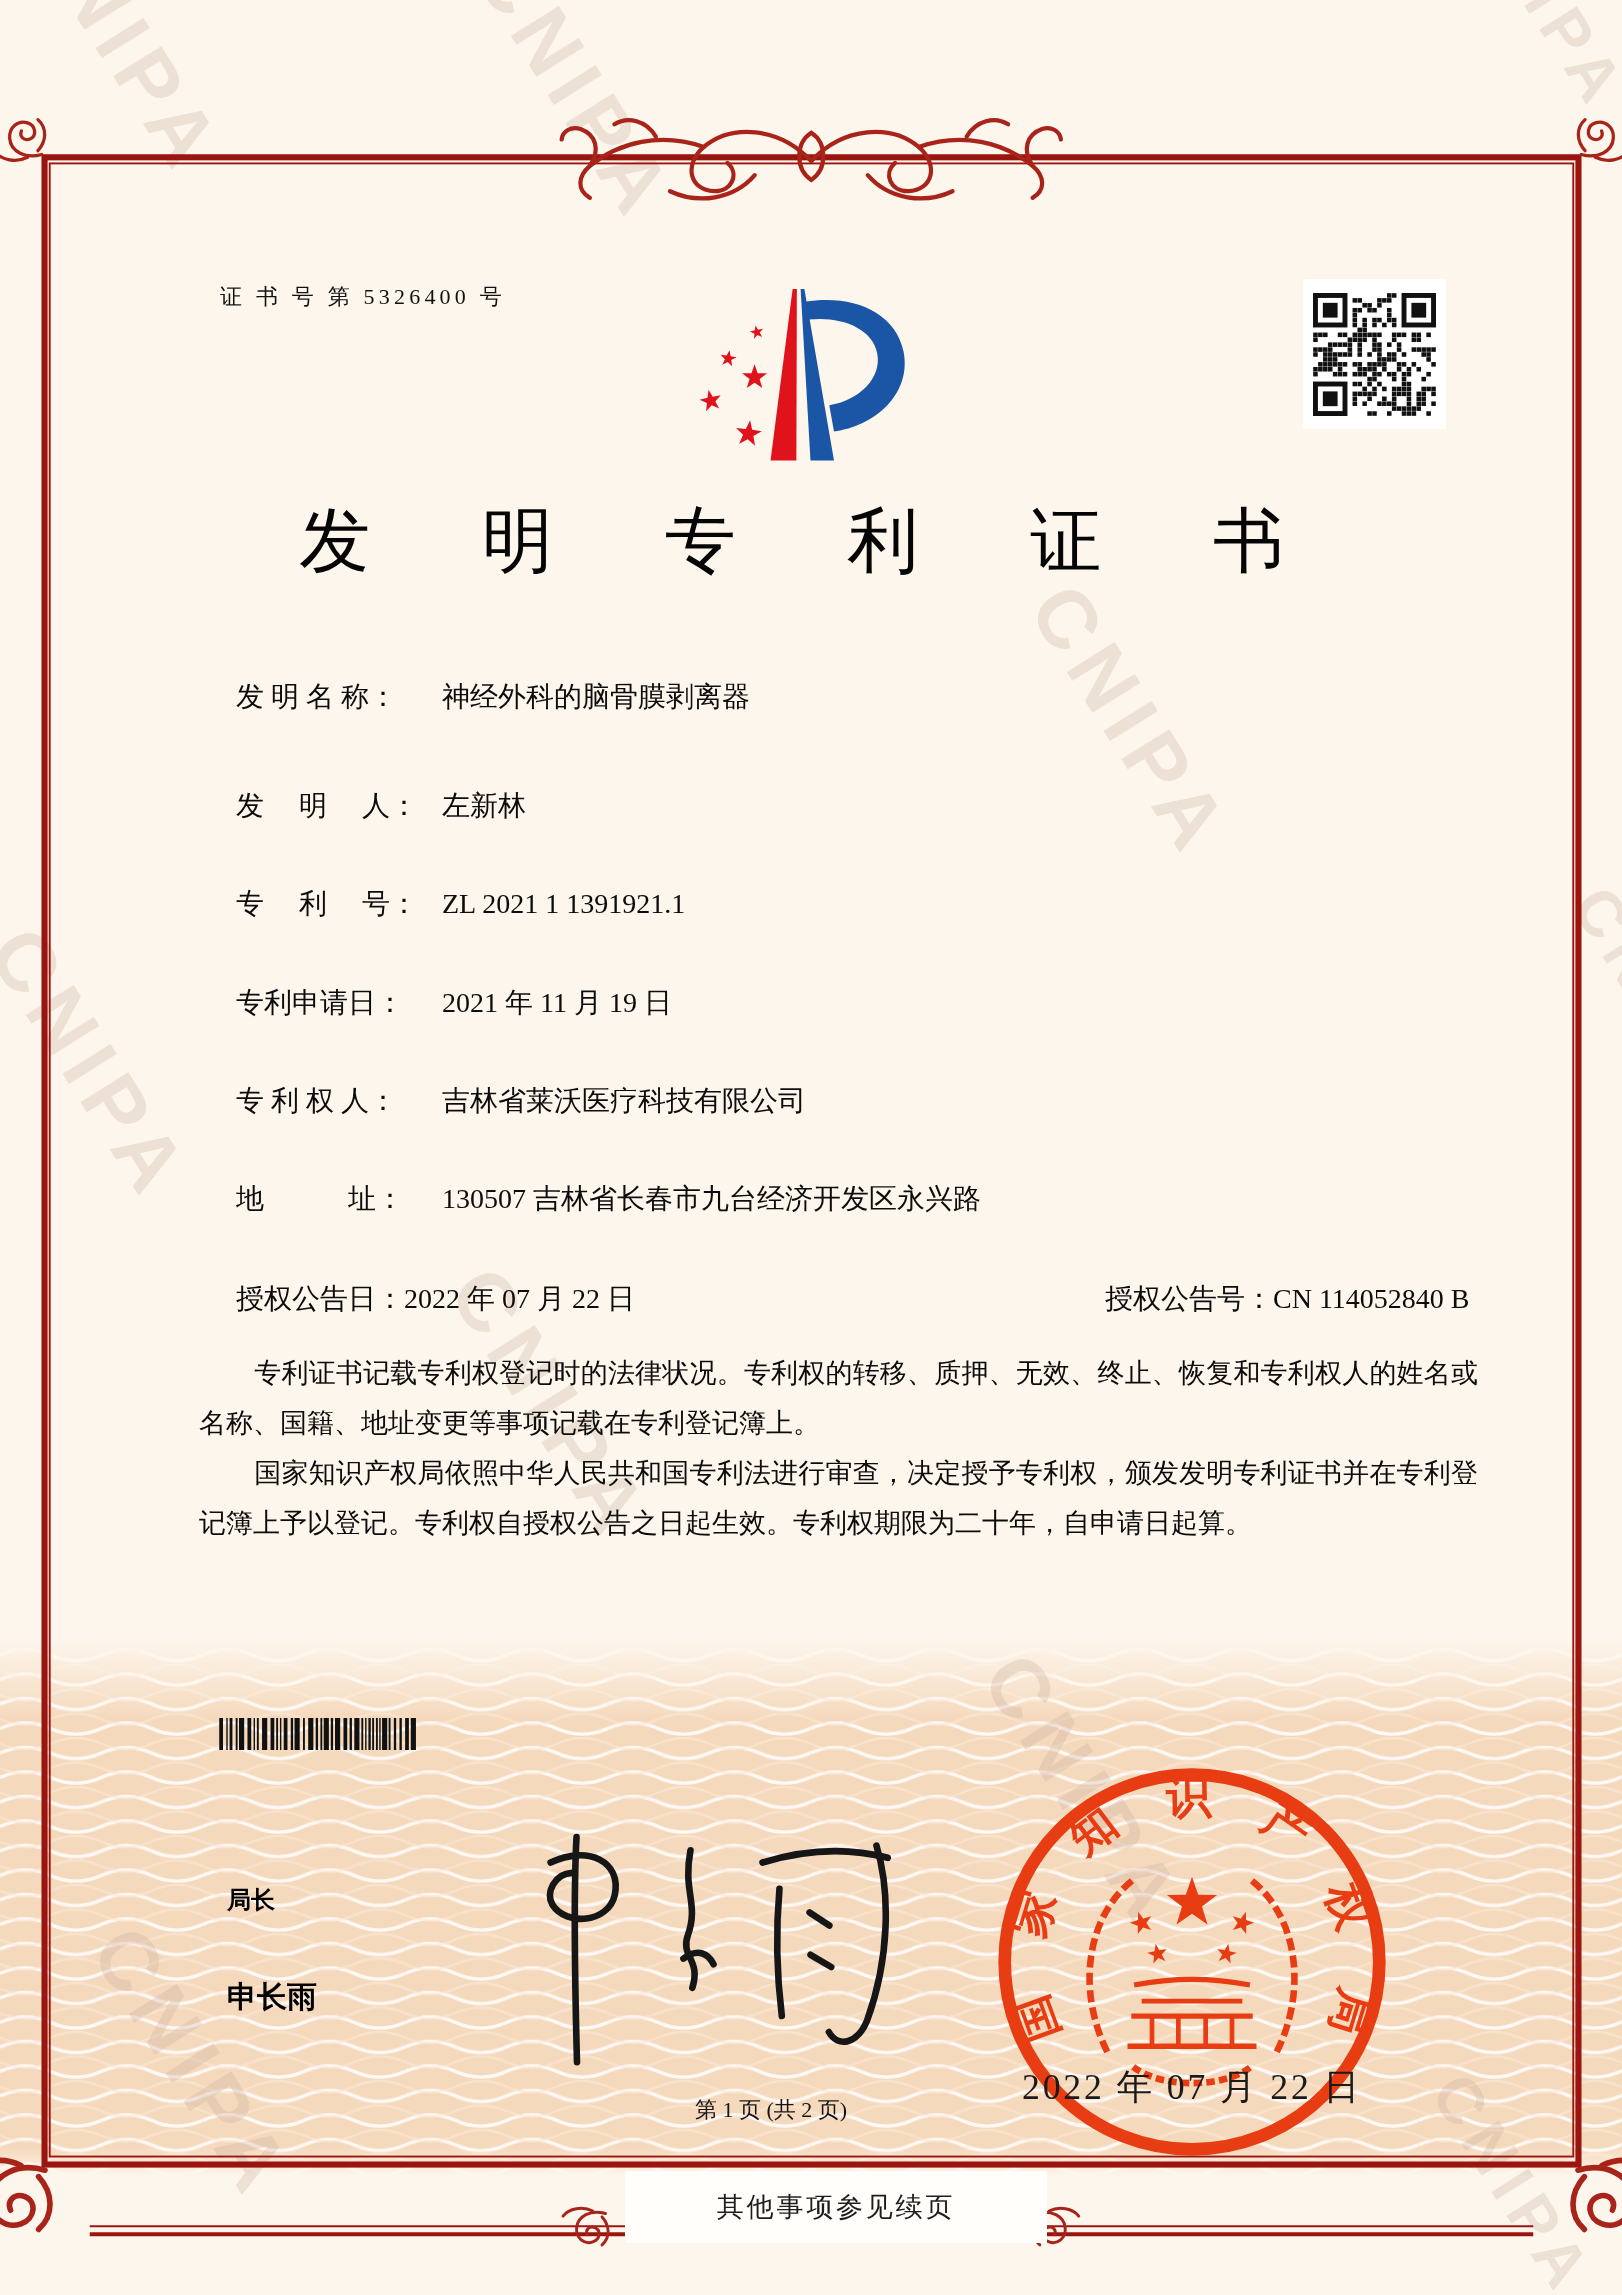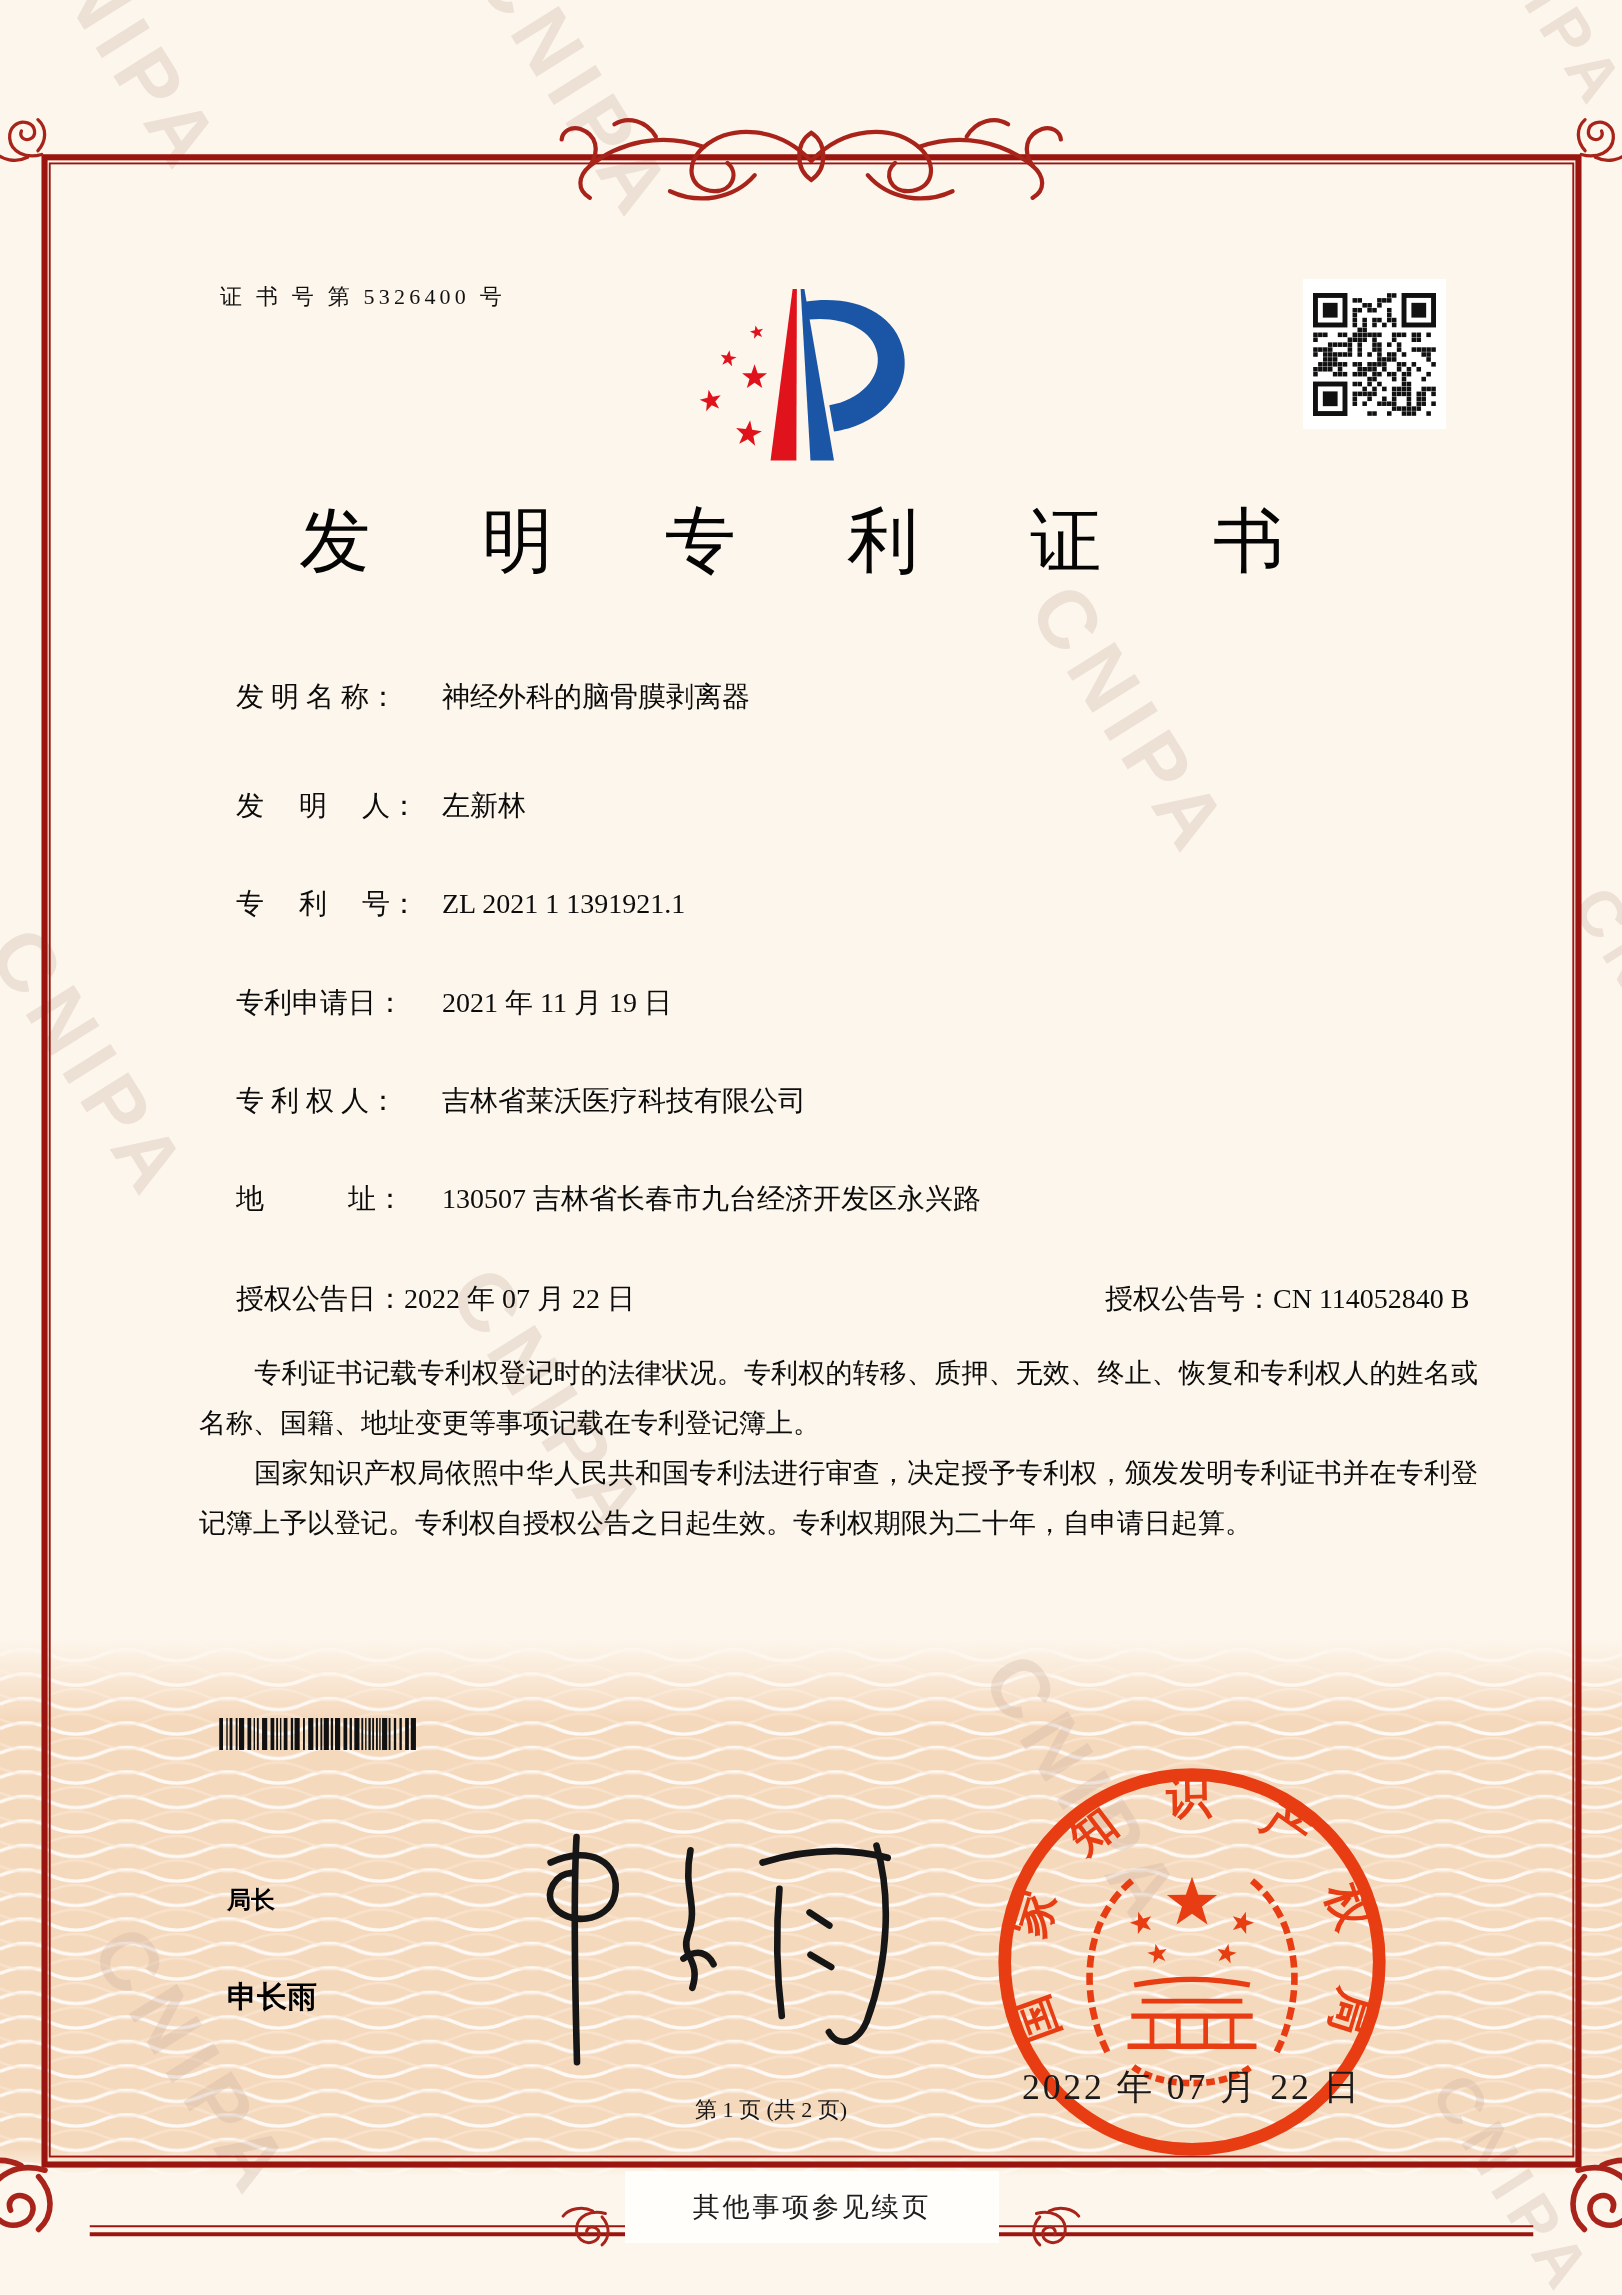--- a/index.html
+++ b/index.html
@@ -33,21 +33,21 @@
   .grant2{position:absolute;left:845px;top:0;margin-left:24px;}
   .paras{position:absolute;left:199px;top:1348px;width:1279px;font-size:27px;
       line-height:50px;text-align:justify;color:#0c0c0c;}
   .paras p{margin:0;text-indent:2.05em;}
   .sig-title{position:absolute;left:227px;top:1884px;font-size:24px;
       font-family:"Liberation Sans",sans-serif;font-weight:600;color:#000;}
   .sig-name{position:absolute;left:227px;top:1977px;font-size:30px;
       font-family:"Liberation Sans",sans-serif;font-weight:600;color:#000;}
   .page-footer{position:absolute;left:4px;top:2095px;width:1474px;
       text-align:center;font-size:22px;color:#151515;margin-left:30px;}
-  .note-box{position:absolute;left:625px;top:2171px;width:374px;height:72px;
+  .note-box{position:absolute;left:625px;top:2171px;width:422px;height:72px;
       background:#fffefb;z-index:4;display:flex;align-items:center;
       justify-content:center;font-size:27px;letter-spacing:2.8px;color:#1d1d1d;}
   .qr-panel{position:absolute;left:1303px;top:279px;width:143px;height:150px;
       background:#fff;display:flex;align-items:center;justify-content:center;}
 </style>
 </head>
 <body>
 
 <div class="wm" style="left:-28px;top:-9.4px">CNIPA</div>
 <div class="wm" style="left:424px;top:38px">CNIPA</div>

